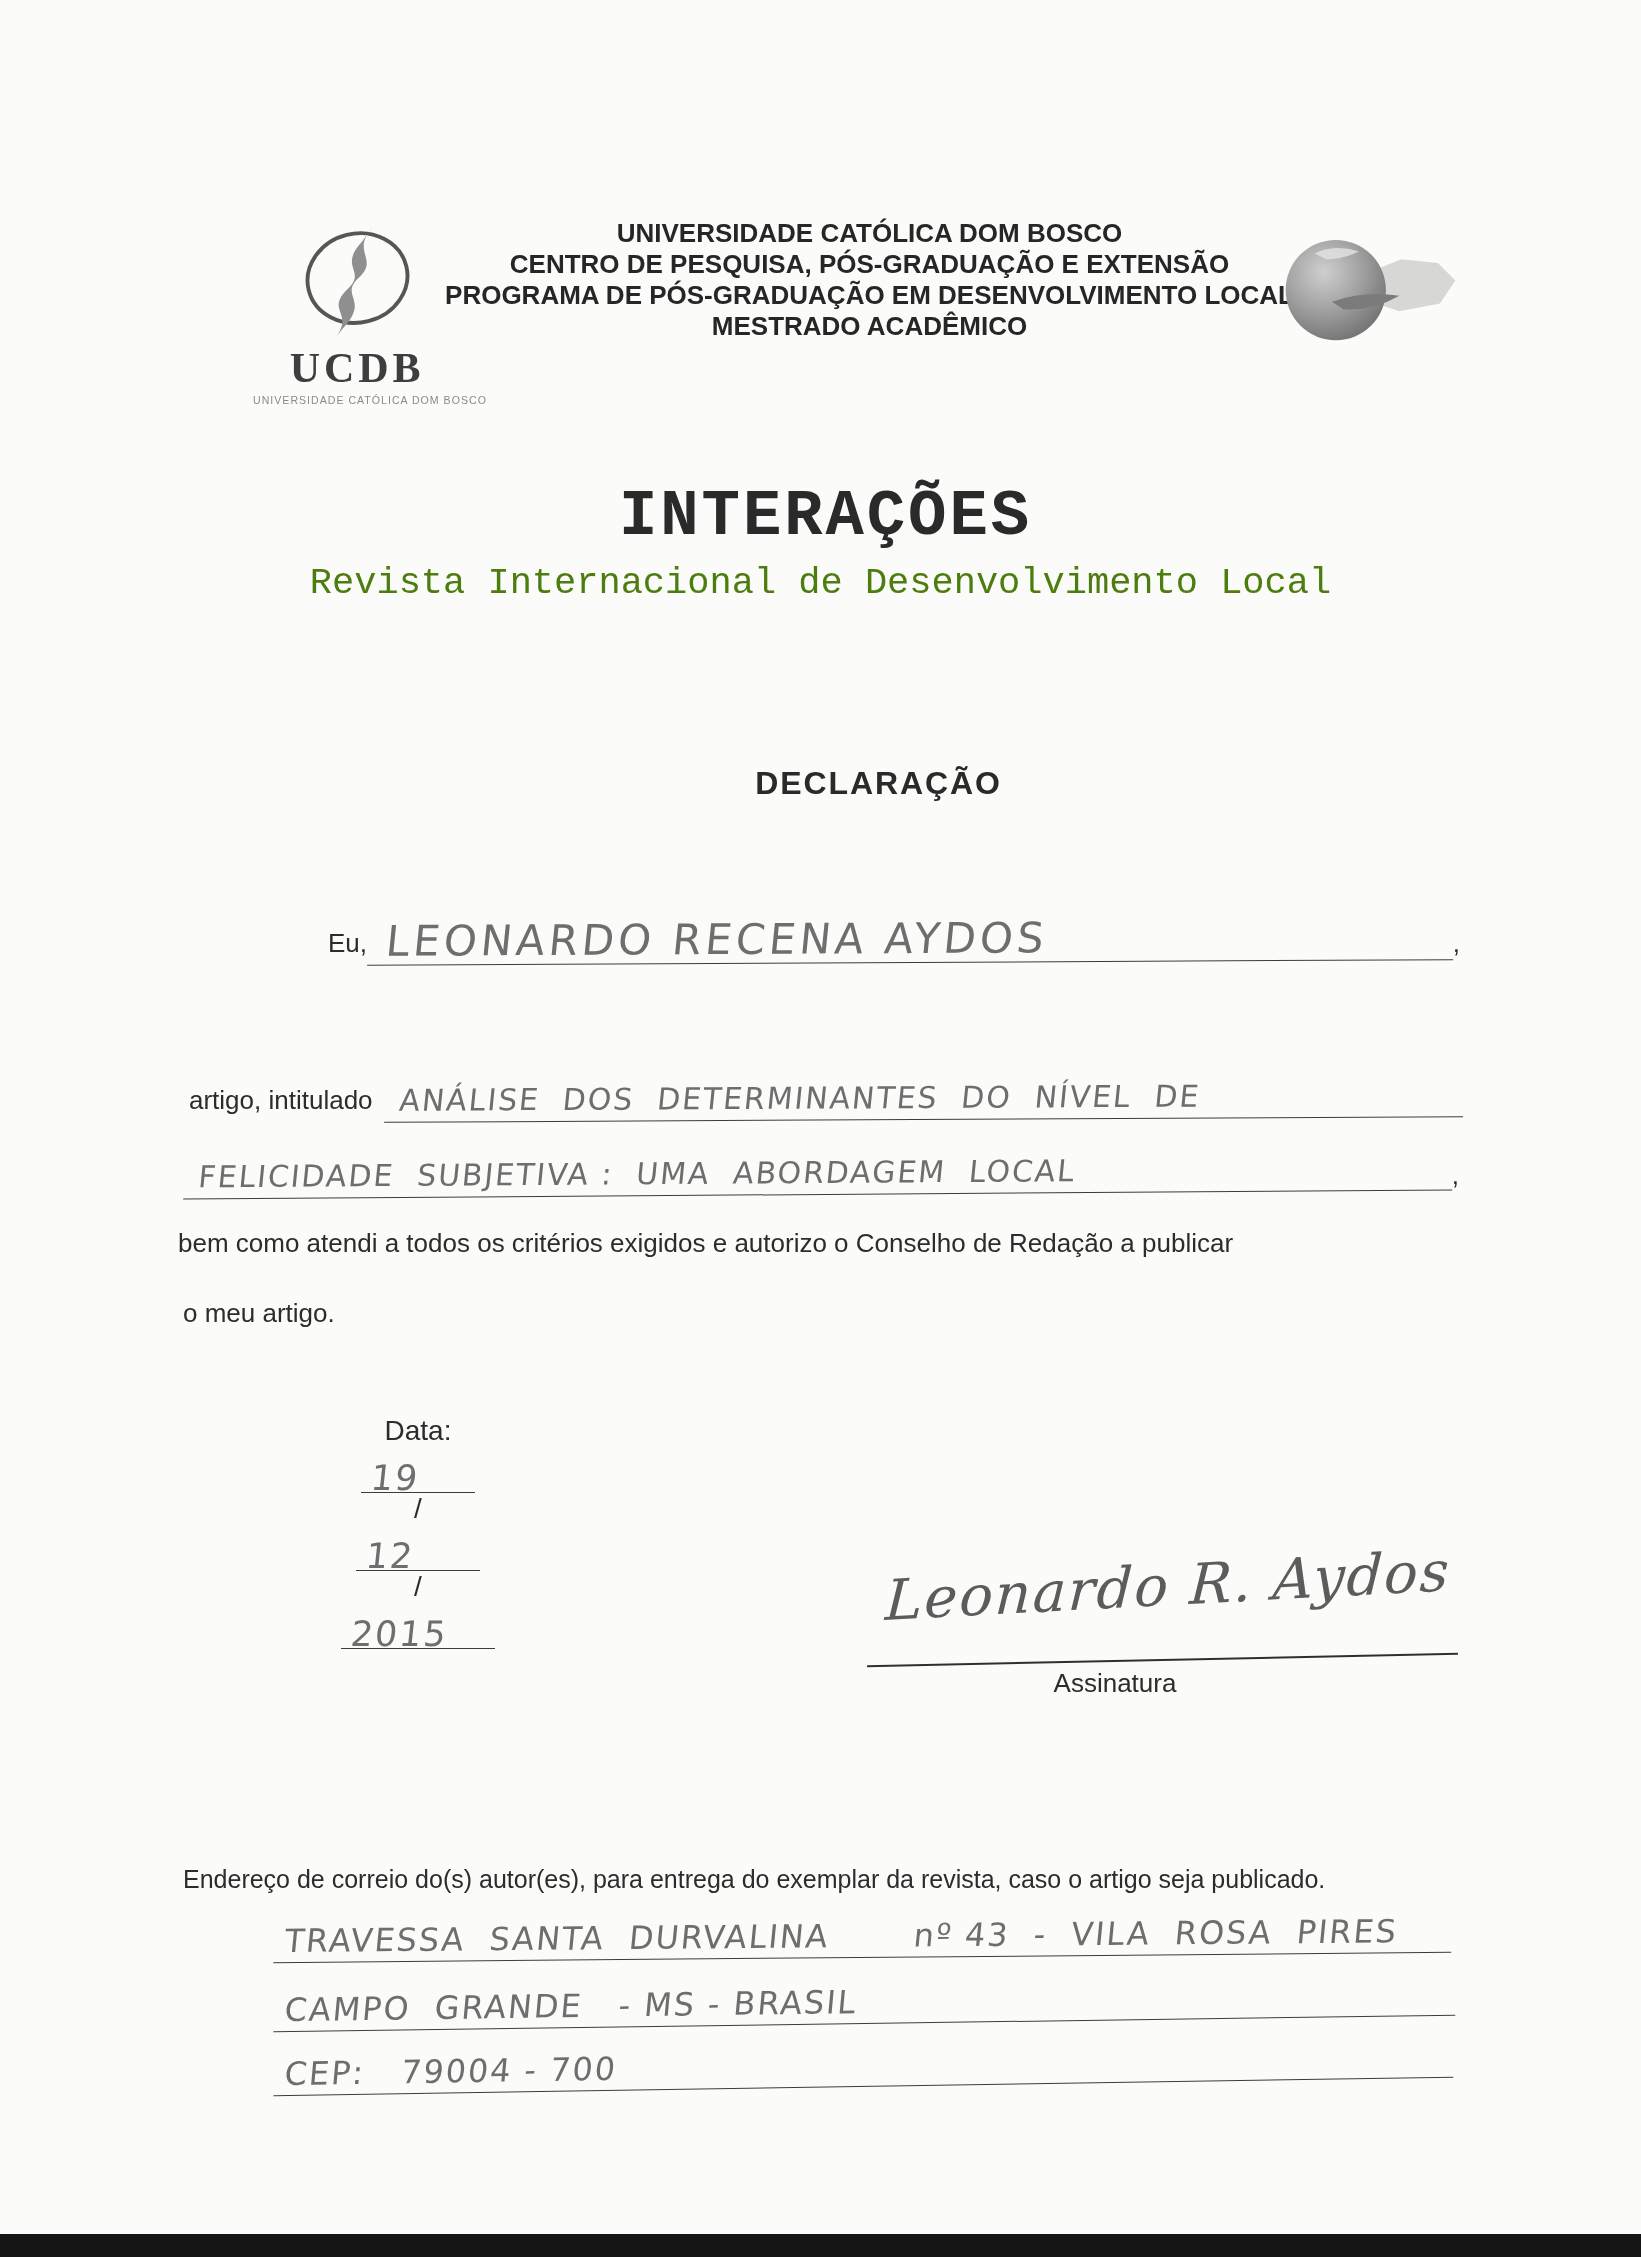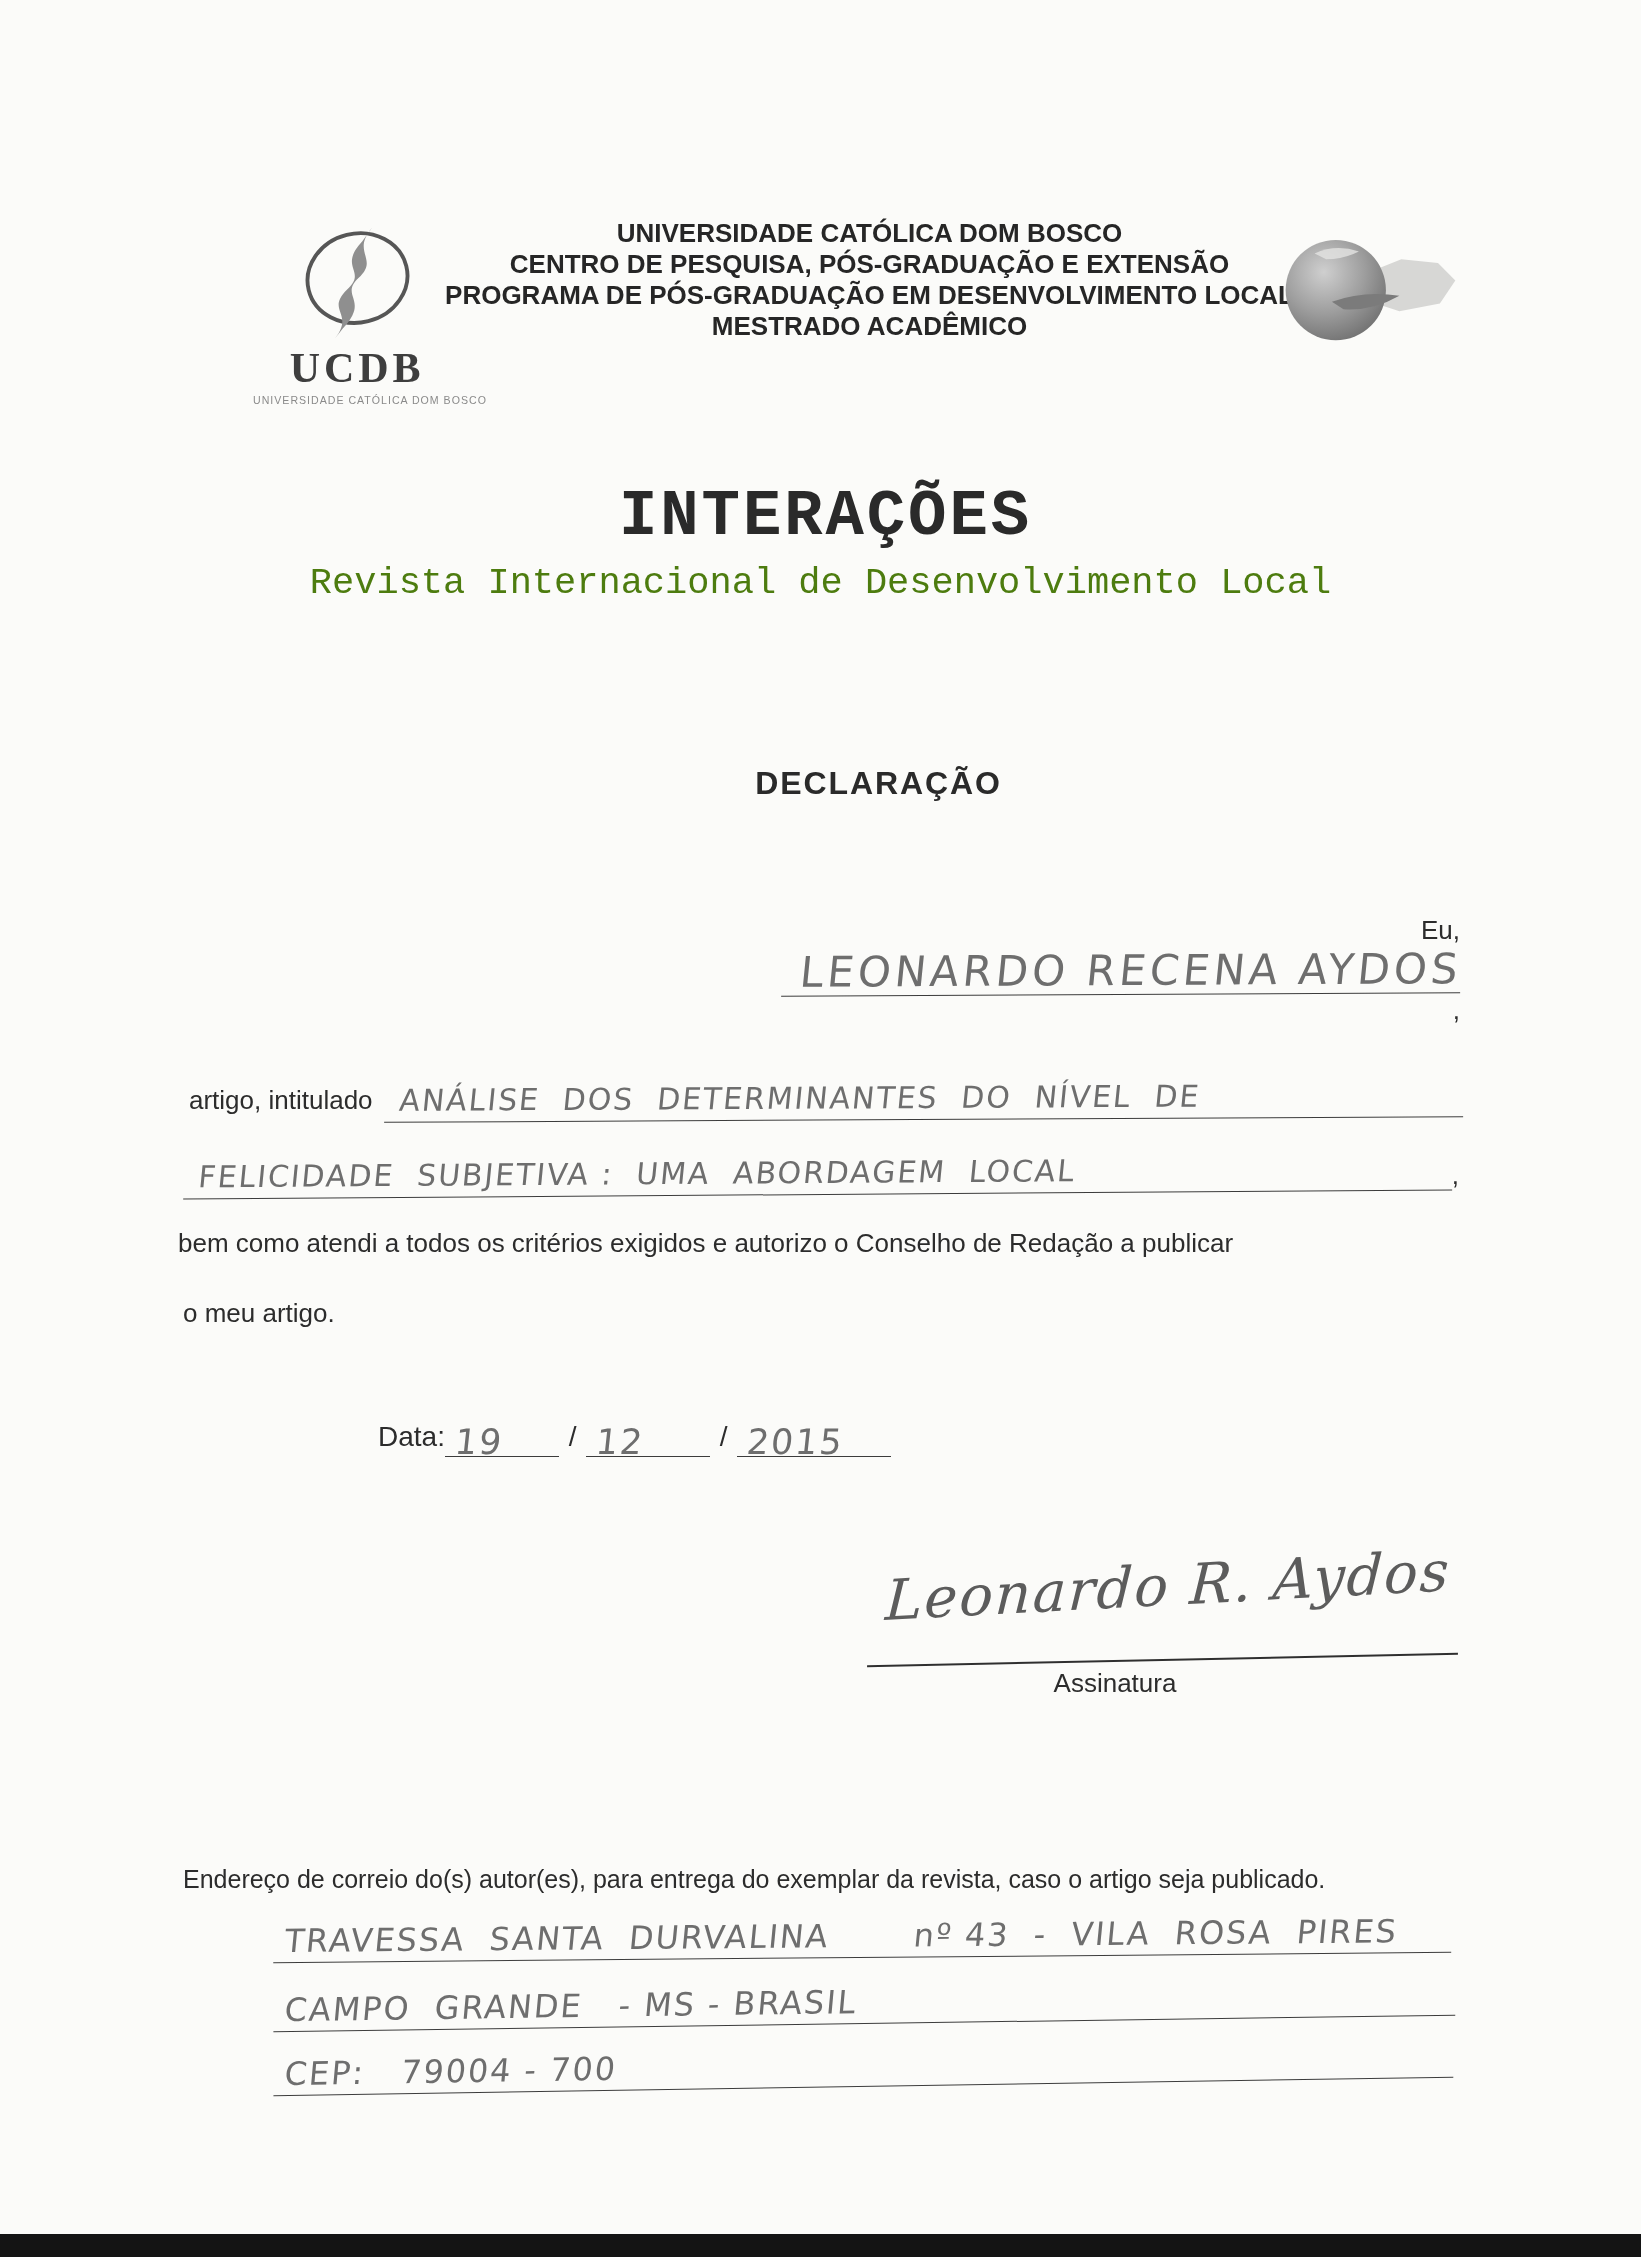--- a/index.html
+++ b/index.html
@@ -55,21 +55,21 @@
     transform:skewX(-6deg); transform-origin:left bottom;
     white-space:pre; line-height:1; display:block;
   }
 
   .hw-name   { font-size:42px; letter-spacing:3.9px; margin:0 0 1.9px 17.4px; }
   .hw-title  { font-size:30px; letter-spacing:1.9px; margin:0 0 5.8px 13.5px; }
   .hw-addr   { font-size:32px; letter-spacing:1.9px; margin:0 0 4.8px 9.7px; }
   .hw-date   { font-size:35px; letter-spacing:1.9px; margin:0 0 -3.9px 7.7px; }
 
   
-  .date-row { position:absolute; left:378px; top:1415px; display:flex; align-items:flex-end; }
+  .date-row { position:absolute; left:341px; top:1415px; display:flex; align-items:center;flex-direction:column; }
   .date-label { font-size:28px; padding-bottom:3.9px; }
   .date-seg { border-bottom:1.9px solid #3c3c3c; display:flex; align-items:flex-end; }
   .date-sep { font-size:28px; padding:0 9.7px 3.9px 9.7px; }
 
   
   .signature-script {
     position:absolute; left:859px; top:1553px; width:618px; text-align:center;
     font-family:"DejaVu Serif", serif; font-style:italic;
     font-size:56px; color:#5c5c5c; transform:rotate(-3deg) skewX(-6deg);
     white-space:nowrap; letter-spacing:1.9px;
@@ -127,21 +127,21 @@
       <path d="M58 70 Q92 58 128 64 Q100 80 70 78 Z" fill="#7b7b7b"></path>
       <path d="M40 20 Q62 10 86 18 Q70 26 52 26 Z" fill="#e4e4e2" opacity="0.8"></path>
     </svg>
   </div>
 
   <div class="journal-title">INTERAÇÕES</div>
   <div class="journal-subtitle">Revista Internacional de Desenvolvimento Local</div>
 
   <div class="declaration-heading">DECLARAÇÃO</div>
 
-  <div class="fill-row" style="left:328px; top:915px; width:1132px;flex-direction:column;">
+  <div class="fill-row" style="left:328px; top:915px; width:1132px;">
     <span class="printed">Eu,</span>
     <span class="write-line" style="height:48px; transform:rotate(-0.3deg);">
       <span class="handwriting hw-name">LEONARDO RECENA AYDOS</span>
     </span>
     <span class="printed">,</span>
   </div>
 
 
   <div class="fill-row" style="left:189px; top:1076px; width:1274px;">
     <span class="printed">artigo, intitulado</span>

